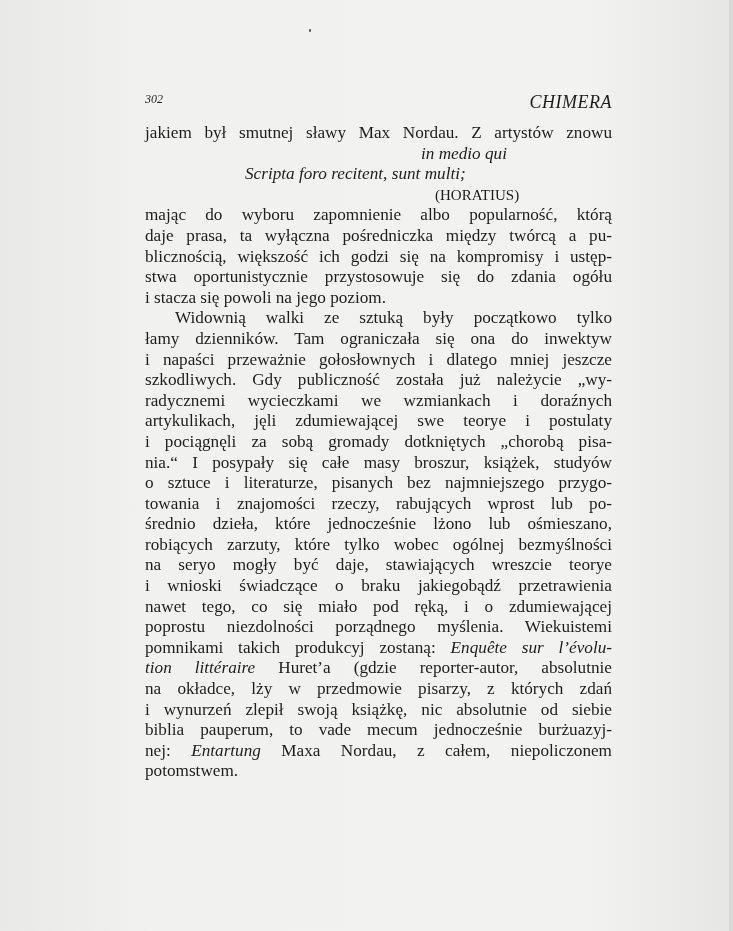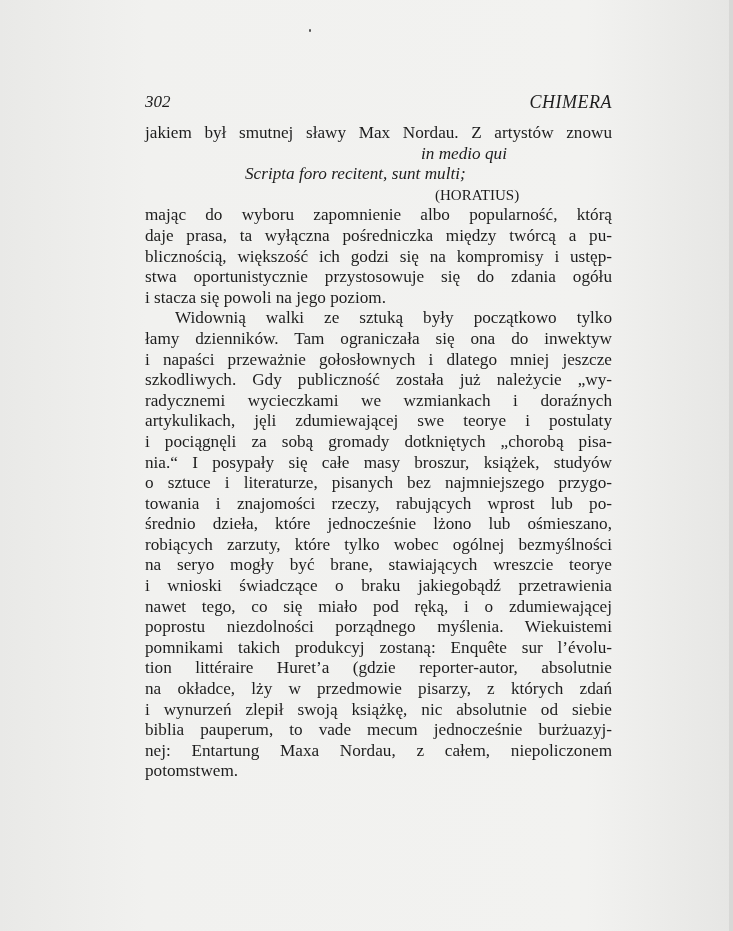--- a/index.html
+++ b/index.html
@@ -8,31 +8,31 @@
       background: #eeeeec;
       background-image: linear-gradient(90deg, #e9e9e7 0%, #f1f1ef 20%, #f2f2f0 80%, #e6e6e4 100%);
       position: relative;
       font-family: "Liberation Serif", "DejaVu Serif", serif;
       color: #1d1d1d;
     }
     .page { position: absolute; left: 0; top: 0; width: 733px; height: 931px; }
     .right-edge { position: absolute; right: 0; top: 0; width: 4px; height: 931px; background: #d8d8d6; }
     .speck { position: absolute; width: 2px; height: 3px; background: #555; border-radius: 1px; }
     .header { position: absolute; left: 145px; top: 92px; width: 467px; height: 22px; }
-    .page-number { position: absolute; left: 0; top: 0; font-style: italic; font-size: 17px; }
+    .page-number { position: absolute; left: 0; top: 0; font-style: italic; font-size: 12px; }
     .running-title { position: absolute; right: 0; top: 0; font-style: italic; font-size: 18px; letter-spacing: 0.5px; }
     .text { position: absolute; left: 145px; top: 123px; width: 467px; font-size: 17.2px; line-height: 20.6px; }
     .line { display: block; text-align: justify; text-align-last: justify; white-space: nowrap; height: 20.6px; overflow: visible; }
     .line.last { text-align-last: left; }
     .line.indent { padding-left: 30px; }
     .quote { display: block; height: 20.6px; white-space: nowrap; font-style: italic; }
     .quote1 { padding-left: 276px; }
     .quote2 { padding-left: 100px; }
     .quote3 { padding-left: 290px; font-style: normal; font-size: 15px; }
-    .it { }
+    .it { font-style: italic; }
   </style>
 </head>
 <body>
 
 <div class="page">
   <div class="right-edge"></div>
   <div class="speck" style="left:309px;top:29px;"></div>
 
   <div class="header">
     <span class="page-number">302</span>
@@ -54,21 +54,21 @@
     <span class="line">i napaści przeważnie gołosłownych i dlatego mniej jeszcze</span>
     <span class="line">szkodliwych.  Gdy publiczność została już należycie „wy-</span>
     <span class="line">radycznemi wycieczkami we wzmiankach i doraźnych</span>
     <span class="line">artykulikach, jęli zdumiewającej swe teorye i postulaty</span>
     <span class="line">i pociągnęli za sobą gromady dotkniętych „chorobą pisa-</span>
     <span class="line">nia.“  I posypały się całe masy broszur, książek, studyów</span>
     <span class="line">o sztuce i literaturze, pisanych bez najmniejszego przygo-</span>
     <span class="line">towania i znajomości rzeczy, rabujących wprost lub po-</span>
     <span class="line">średnio dzieła, które jednocześnie lżono lub ośmieszano,</span>
     <span class="line">robiących zarzuty, które tylko wobec ogólnej bezmyślności</span>
-    <span class="line">na seryo mogły być brane, stawiających wreszcie teorye</span>
+    <span class="line">na seryo mogły być daje, stawiających wreszcie teorye</span>
     <span class="line">i wnioski świadczące o braku jakiegobądź przetrawienia</span>
     <span class="line">nawet tego, co się miało pod ręką, i o zdumiewającej</span>
     <span class="line">poprostu niezdolności porządnego myślenia.  Wiekuistemi</span>
     <span class="line"><span>pomnikami takich produkcyj zostaną: </span><span class="it">Enquête sur l’évolu-</span></span>
     <span class="line"><span class="it">tion littéraire</span><span> Huret’a (gdzie reporter-autor, absolutnie</span></span>
     <span class="line">na okładce, lży w przedmowie pisarzy, z których zdań</span>
     <span class="line">i wynurzeń zlepił swoją książkę, nic absolutnie od siebie</span>
     <span class="line">biblia pauperum, to vade mecum jednocześnie burżuazyj-</span>
     <span class="line" style="word-spacing: 0.00260417px;"><span>nej: </span><span class="it">Entartung</span><span> Maxa Nordau, z całem, niepoliczonem</span></span>
     <span class="line last">potomstwem.</span>

